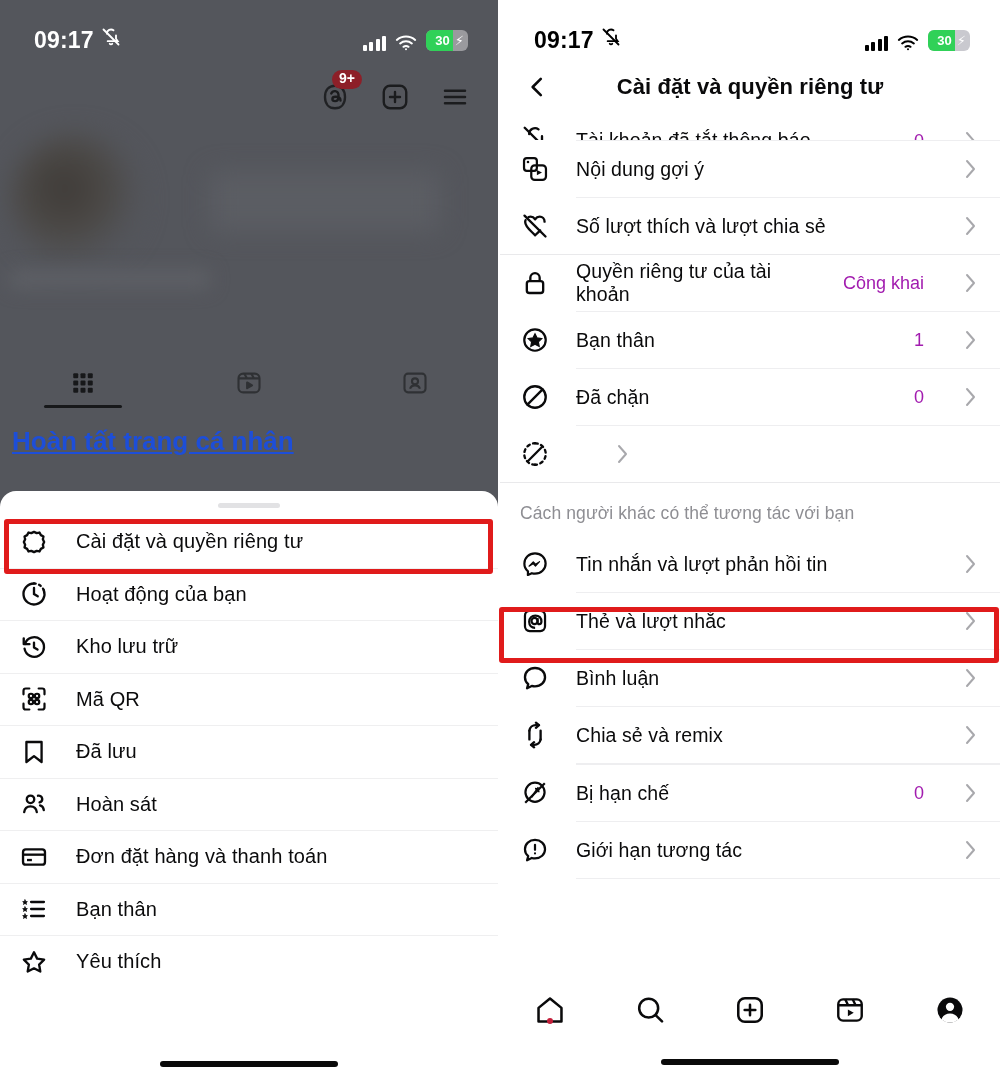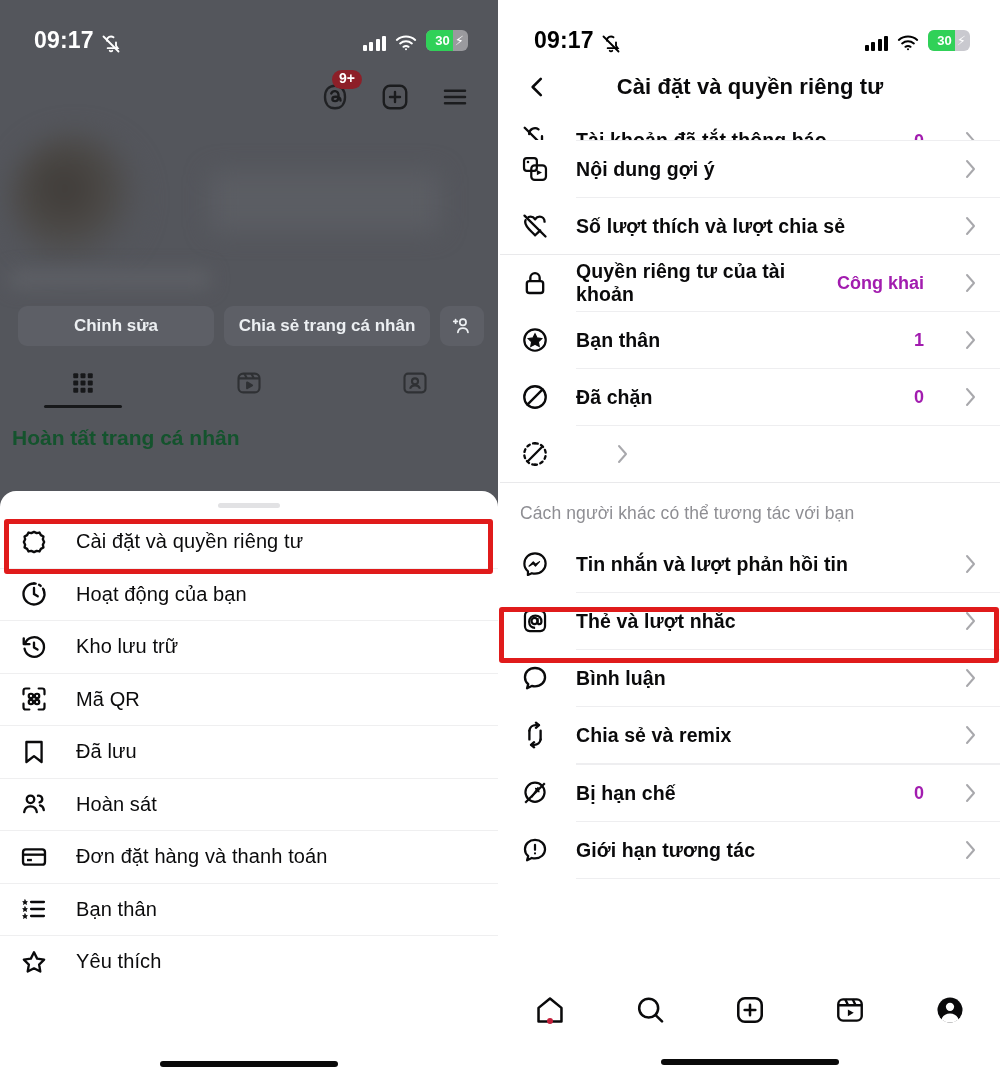--- a/index.html
+++ b/index.html
@@ -15,21 +15,21 @@
   .phone { position: relative; width: 500px; height: 1083px; background: #ffffff; overflow: hidden; }
   .phone.left  { border-right: 2px solid #ffffff; }
 
   
   .statusbar {
     position: relative; height: 62px;
     display: flex; align-items: center; justify-content: space-between;
     padding: 18px 30px 0 34px;
     z-index: 5;
   }
-  .sb-left { display: flex; align-items: flex-end; gap: 7px; }
+  .sb-left { display: flex; align-items: flex-start; gap: 7px; }
   .sb-time { font-size: 23px; font-weight: bold; letter-spacing: .2px; }
   .sb-right { display: flex; align-items: flex-end; gap: 9px; }
   .bars { display: flex; align-items: flex-end; gap: 2.5px; height: 15px; }
   .bars i { display: block; width: 4px; border-radius: 1px; }
   .bars i:nth-child(1) { height: 6px; }
   .bars i:nth-child(2) { height: 9px; }
   .bars i:nth-child(3) { height: 12px; }
   .bars i:nth-child(4) { height: 15px; }
   .battery {
     position: relative; width: 42px; height: 21px; border-radius: 6px;
@@ -95,21 +95,21 @@
   .pf-btn.sq { flex: 0 0 44px; }
   .pf-tabs {
     position: absolute; left: 0; right: 0; top: 300px; height: 54px;
     display: flex; align-items: center;
   }
   .pf-tab { flex: 1; display: flex; flex-direction: column; align-items: center; gap: 9px; }
   .pf-tab .underline { width: 78px; height: 3px; background: #17181a; border-radius: 2px; }
   .pf-tab .underline.off { background: transparent; }
   .pf-complete {
     position: absolute; left: 12px; top: 364px;
-    font-size: 21px; font-weight: bold; color: #14532d;
+    font-size: 26px; font-weight: bold; color: #1d4ed8; text-decoration: underline;
   }
 
   
   .sheet {
     position: absolute; left: 0; right: 0; bottom: 0; top: 491px;
     background: #ffffff; border-radius: 16px 16px 0 0; z-index: 4;
     padding-top: 8px;
   }
   .sheet-handle {
     width: 62px; height: 5px; border-radius: 3px; background: #e2e2e4;
@@ -140,21 +140,21 @@
   .nav-back { width: 34px; height: 34px; display: flex; align-items: center; justify-content: center; }
   .nav-title {
     position: absolute; left: 0; right: 0; text-align: center;
     font-size: 22px; font-weight: bold; color: #0a0a0b; letter-spacing: .1px;
   }
 
   
   .settings { position: relative; }
   .set-row {
     display: flex; align-items: center; height: 56px;
-    padding: 0 22px 0 18px; gap: 24px; font-weight: bold;
+    padding: 0 22px 0 18px; gap: 24px;
   }
   .set-row .s-ico { flex: 0 0 34px; display: flex; align-items: center; justify-content: center; }
   .set-row .s-label { flex: 1; font-size: 19.5px; color: #0a0a0b; letter-spacing: .1px; }
   .set-row .s-value { font-size: 18px; color: #a21caf; margin-right: 16px; }
   .set-row .s-chev { flex: 0 0 14px; display: flex; align-items: center; justify-content: center; }
   .set-row.clipped { height: 28px; overflow: hidden; align-items: flex-end; }
   .set-row.clipped > * { transform: translateY(12px); }
   .set-div { height: 1px; background: #eeeef0; margin-left: 76px; }
   .set-section-gap { height: 1px; background: #e9e9eb; }
   .set-head {
@@ -236,31 +236,20 @@
           <svg width="30" height="30" viewBox="0 0 24 24" fill="none" stroke="#1b1c1e" stroke-width="2" stroke-linecap="round">
             <path d="M4 7h16M4 12h16M4 17h16"></path>
           </svg>
         </div>
       </div>
 
       <div class="avatar-blur"></div>
       <div class="stats-blur"></div>
       <div class="name-blur"></div>
 
-      <div class="pf-actions">
-        <div class="pf-btn wide1">Chỉnh sửa</div>
-        <div class="pf-btn wide2">Chia sẻ trang cá nhân</div>
-        <div class="pf-btn sq">
-          <svg width="22" height="22" viewBox="0 0 24 24" fill="none" stroke="#eceff2" stroke-width="1.9" stroke-linecap="round">
-            <circle cx="13" cy="8" r="3.4"></circle>
-              <path d="M7.5 19c.4-2.9 2.7-4.6 5.5-4.6s5.1 1.7 5.5 4.6"></path>
-              <path d="M3 7h4M5 5v4"></path>
-          </svg>
-        </div>
-      </div>
 
       <div class="pf-tabs">
         <div class="pf-tab">
           <svg width="26" height="26" viewBox="0 0 24 24" fill="#17181a">
             <rect x="3" y="3" width="4.6" height="4.6" rx="1"></rect>
               <rect x="9.7" y="3" width="4.6" height="4.6" rx="1"></rect>
               <rect x="16.4" y="3" width="4.6" height="4.6" rx="1"></rect>
             <rect x="3" y="9.7" width="4.6" height="4.6" rx="1"></rect>
               <rect x="9.7" y="9.7" width="4.6" height="4.6" rx="1"></rect>
               <rect x="16.4" y="9.7" width="4.6" height="4.6" rx="1"></rect>

